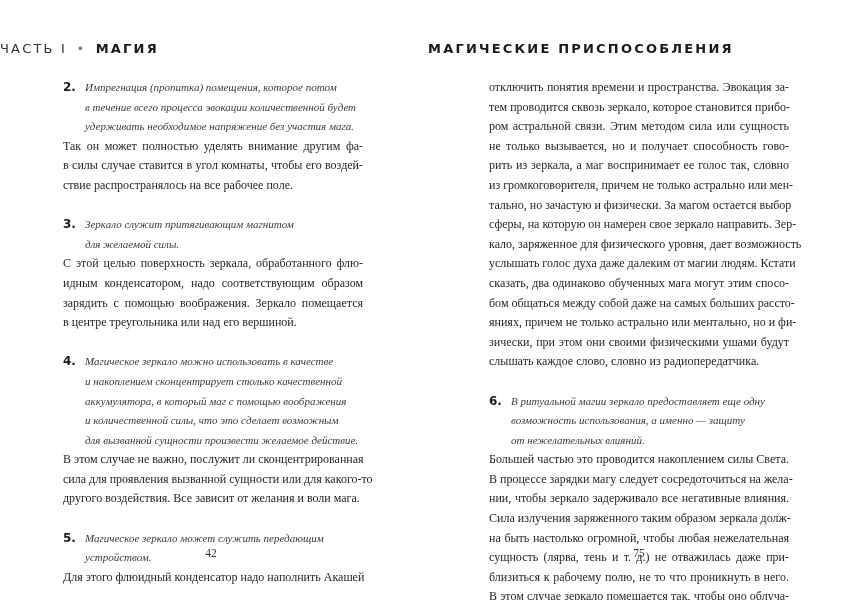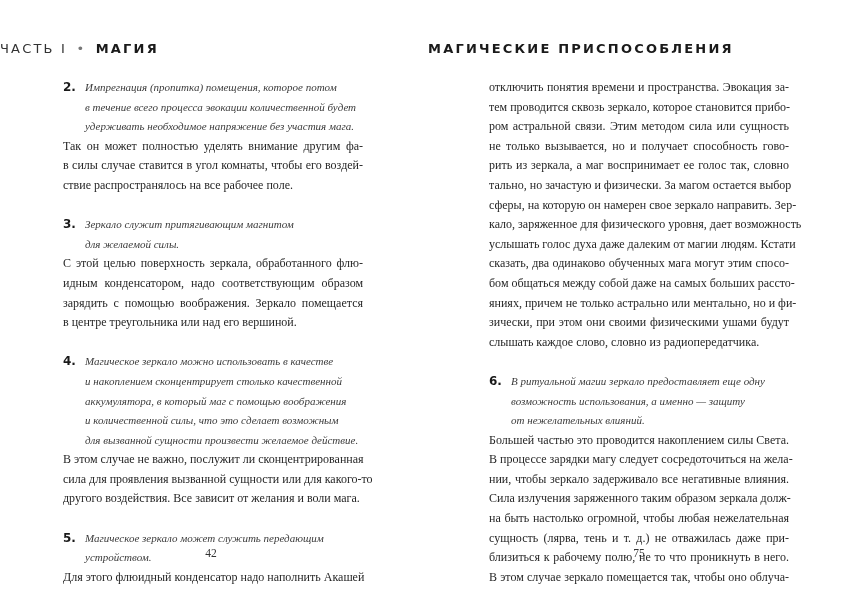--- a/index.html
+++ b/index.html
@@ -122,20 +122,21 @@
   <div class="page page-right">
     <div class="running-head">МАГИЧЕСКИЕ ПРИСПОСОБЛЕНИЯ</div>
 
     <div class="text-block" id="right-text">
         <div>
           <div class="line justify">отключить понятия времени и пространства. Эвокация за-</div>
           <div class="line justify">тем проводится сквозь зеркало, которое становится прибо-</div>
           <div class="line justify">ром астральной связи. Этим методом сила или сущность</div>
           <div class="line justify">не только вызывается, но и получает способность гово-</div>
           <div class="line justify">рить из зеркала, а маг воспринимает ее голос так, словно</div>
+          <div class="line justify">из громкоговорителя, причем не только астрально или мен-</div>
           <div class="line justify">тально, но зачастую и физически. За магом остается выбор</div>
           <div class="line justify">сферы, на которую он намерен свое зеркало направить. Зер-</div>
           <div class="line justify">кало, заряженное для физического уровня, дает возможность</div>
           <div class="line justify">услышать голос духа даже далеким от магии людям. Кстати</div>
           <div class="line justify">сказать, два одинаково обученных мага могут этим спосо-</div>
           <div class="line justify">бом общаться между собой даже на самых больших рассто-</div>
           <div class="line justify">яниях, причем не только астрально или ментально, но и фи-</div>
           <div class="line justify">зически, при этом они своими физическими ушами будут</div>
           <div class="line">слышать каждое слово, словно из радиопередатчика.</div>
         </div>

